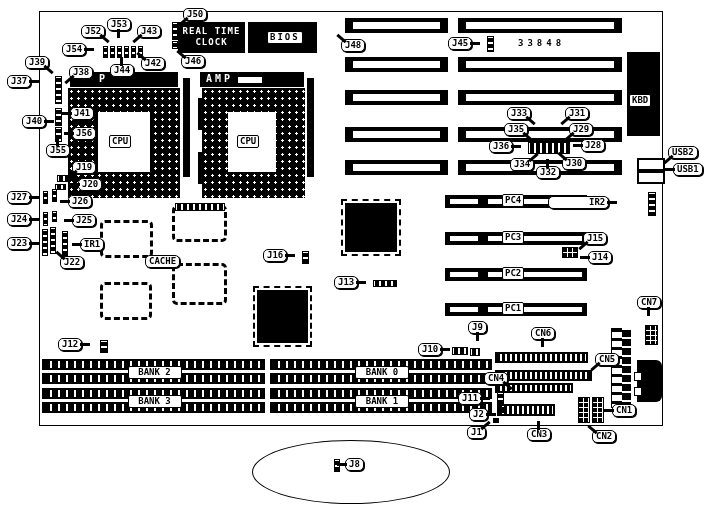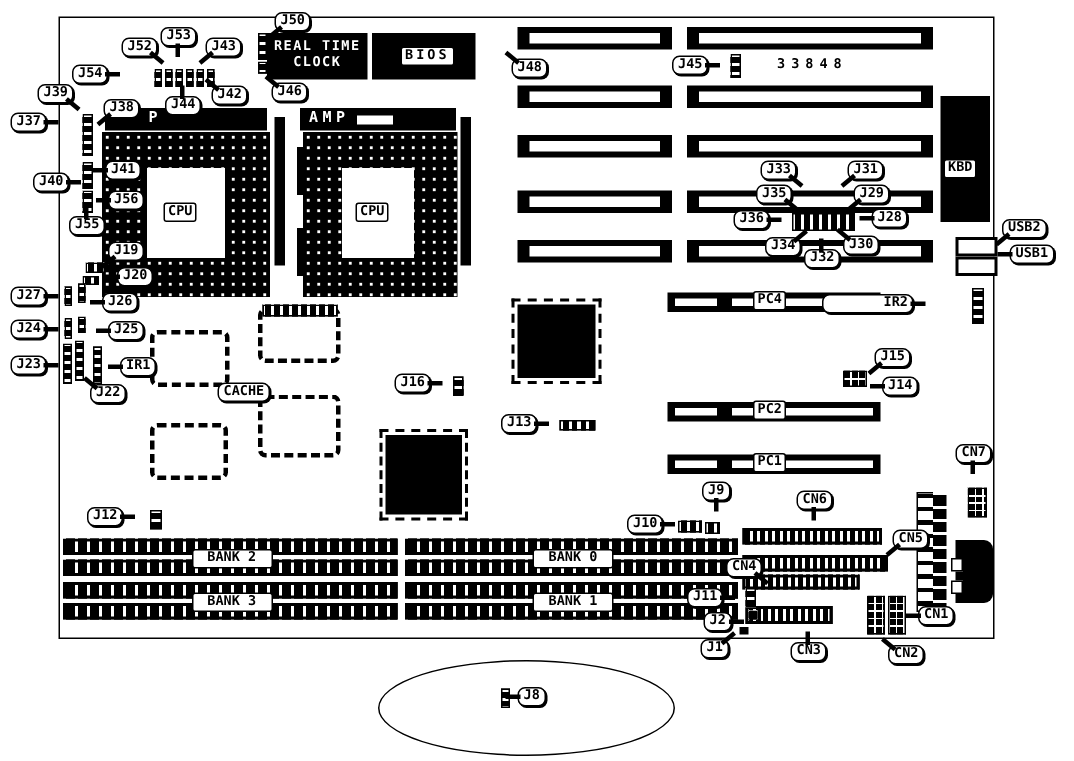--- a/index.html
+++ b/index.html
@@ -73,21 +73,21 @@
     <div class="rtc-text">
       <div>REAL TIME</div>
       <div>CLOCK</div>
     </div>
   </div>
 
   <div class="blackblock" style="left:248px;top:22px;width:69px;height:31px;">
     <span class="lbox" style="left:19px;top:9px;letter-spacing:2px;">BIOS</span>
   </div>
 
-  <div class="blackblock" style="left:627px;top:64px;width:33px;height:84px;">
+  <div class="blackblock" style="left:627px;top:52px;width:33px;height:84px;">
     <span class="lbox" style="left:2px;top:42px;">KBD</span>
   </div>
 
   <div class="usb-bar" style="left:637px;top:158px;"></div>
   <div class="usb-bar" style="left:637px;top:171px;"></div>
 
   <div class="pn-text" style="left:518px;top:38px;">33848</div>
 
   <div class="amp-bar" style="left:70px;top:72px;width:108px;height:15px;">
     <span style="position:absolute;left:29px;top:0;">P</span>
@@ -117,21 +117,21 @@
     <span class="notch" style="top:12px;"></span>
     <span class="notch" style="top:27px;"></span>
   </div>
 
   <div class="ellipse" style="left:252px;top:440px;width:196px;height:62px;"></div>
 
 <div class="callout" style="left: 183px; top: 8px;">J50<i class="tail tail-dl"></i></div>
     <div class="callout" style="left: 107px; top: 18px;">J53<i class="tail tail-d"></i></div>
     <div class="callout" style="left: 81px; top: 25px;">J52<i class="tail tail-dr"></i></div>
     <div class="callout" style="left: 137px; top: 25px;">J43<i class="tail tail-dl"></i></div>
-    <div class="callout" style="left: 48px; top: 43px; text-align: right;">J54<i class="tail tail-r"></i></div>
+    <div class="callout" style="left: 62px; top: 43px; text-align: right;">J54<i class="tail tail-r"></i></div>
     <div class="callout" style="left: 181px; top: 55px;">J46<i class="tail tail-ul"></i></div>
     <div class="callout" style="left: 141px; top: 57px;">J42<i class="tail tail-ul"></i></div>
     <div class="callout" style="left: 25px; top: 56px;">J39<i class="tail tail-dr"></i></div>
     <div class="callout" style="left: 110px; top: 64px;">J44<i class="tail tail-u"></i></div>
     <div class="callout" style="left: 69px; top: 66px;">J38<i class="tail tail-dl"></i></div>
     <div class="callout" style="left: 7px; top: 75px;">J37<i class="tail tail-r"></i></div>
     <div class="callout" style="left: 341px; top: 39px;">J48<i class="tail tail-ul"></i></div>
     <div class="callout" style="left: 448px; top: 37px;">J45<i class="tail tail-r"></i></div>
     <div class="callout" style="left: 22px; top: 115px;">J40<i class="tail tail-r"></i></div>
     <div class="callout" style="left: 70px; top: 107px;">J41<i class="tail tail-l"></i></div>
@@ -204,20 +204,25 @@
     <div class="isa" style="left: 345px; top: 160px; width: 103px; height: 15px;">
       <i class="stripe"></i>
     </div>
     <div class="isa" style="left: 458px; top: 160px; width: 164px; height: 15px;">
       <i class="stripe"></i>
     </div>
     <div class="pci" style="left: 445px; top: 195px; width: 142px; height: 13px;">
       <i class="st-a"></i>
       <i class="st-b"></i>
       <span class="lbox" style="left: 57px; top: -1px;">PC4</span>
+    </div>
+    <div class="pci" style="left: 445px; top: 232px; width: 142px; height: 13px;">
+      <i class="st-a"></i>
+      <i class="st-b"></i>
+      <span class="lbox" style="left: 57px; top: -1px;">PC3</span>
     </div>
     <div class="pci" style="left: 445px; top: 268px; width: 142px; height: 13px;">
       <i class="st-a"></i>
       <i class="st-b"></i>
       <span class="lbox" style="left: 57px; top: -1px;">PC2</span>
     </div>
     <div class="pci" style="left: 445px; top: 303px; width: 142px; height: 13px;">
       <i class="st-a"></i>
       <i class="st-b"></i>
       <span class="lbox" style="left: 57px; top: -1px;">PC1</span>

